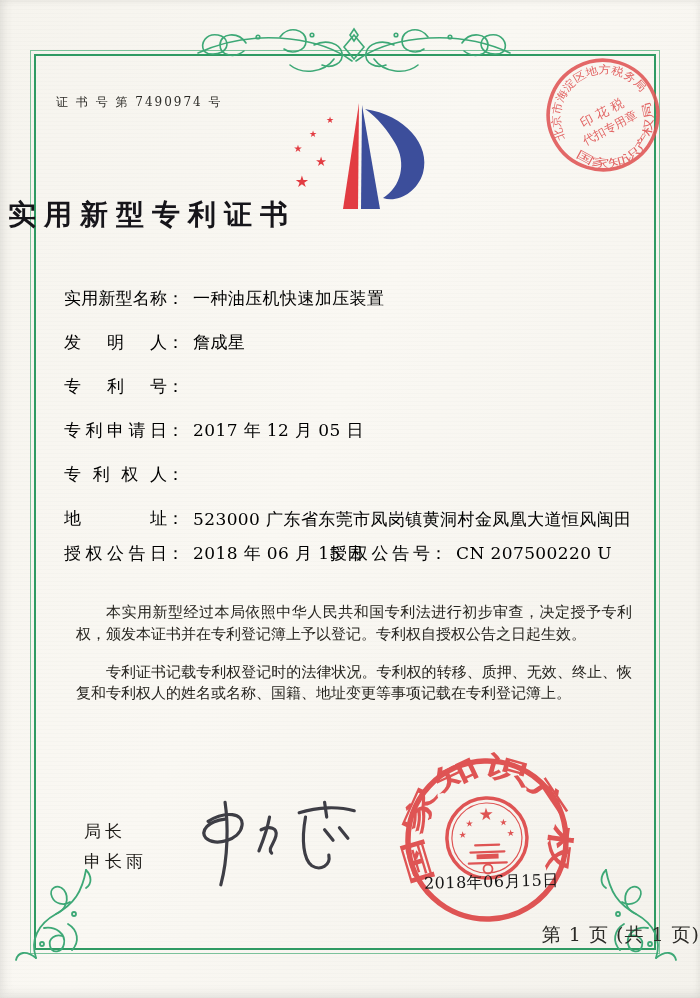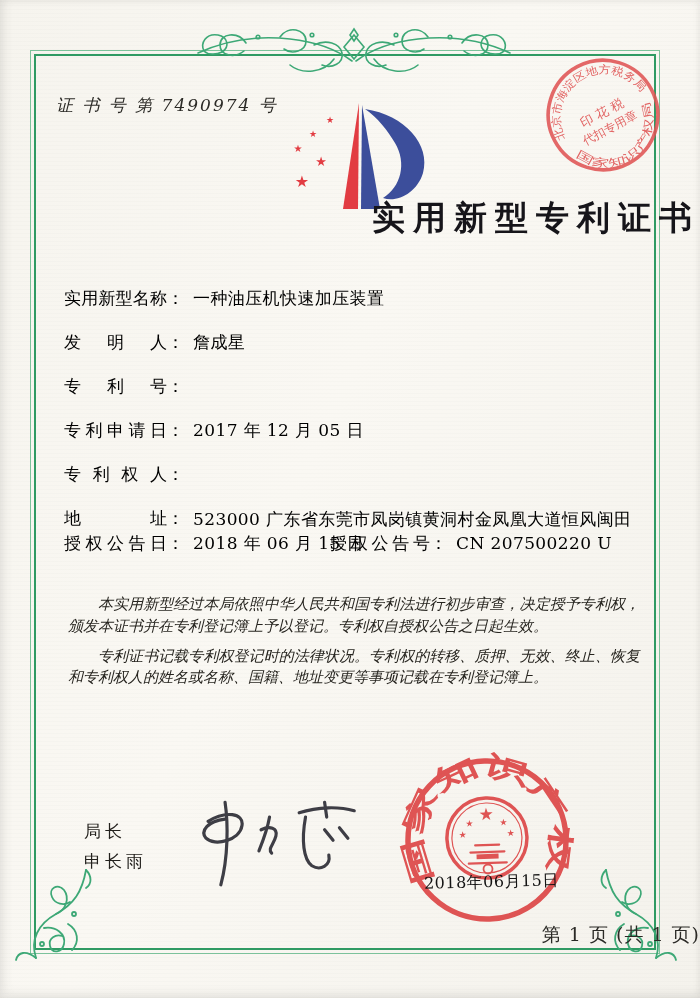--- a/index.html
+++ b/index.html
@@ -15,44 +15,44 @@
   .frame-outer{
     position:absolute;left:30px;right:40px;top:50px;bottom:44px;
     border:1px solid #7cc29b;
   }
   .frame-inner{
     position:absolute;left:3px;right:3px;top:3px;bottom:3px;
     border:2.5px solid #2f9a63;
   }
   .cert-no{
     position:absolute;left:56px;top:94px;
-    font-size:17px;letter-spacing:2px;color:#2b2a26;font-style:italic;
+    font-size:12px;letter-spacing:2px;color:#2b2a26;
   }
   .title{
-    position:absolute;left:0;right:0;top:196px;text-align:right;
-    font-size:33px;font-weight:700;letter-spacing:8px;text-indent:8px;color:#16151a;
+    position:absolute;left:0;right:0;top:196px;text-align:left;
+    font-size:28px;font-weight:700;letter-spacing:8px;text-indent:8px;color:#16151a;
   }
   .logo{position:absolute;left:285px;top:101px;width:155px;height:118px;}
   .tax-stamp{
     position:absolute;left:541px;top:53px;width:124px;height:124px;
     transform:rotate(-28deg);opacity:.88;
   }
   .fields{position:absolute;left:64px;top:288px;right:52px;font-size:17px;}
   .field-row{position:relative;display:flex;line-height:20px;margin-bottom:24px;color:#000000;}
   .flabel{flex:none;width:103px;text-align:justify;text-align-last:justify;}
   .fcolon{flex:none;margin-right:9px;}
   .fvalue{letter-spacing:.4px;}
   .fvalue.addr{max-width:478px;line-height:23px;}
   .grant2{position:absolute;left:266px;top:0;display:flex;}
   .grant2 .flabel{width:100px;}
   .body-text{
     position:absolute;left:60px;right:52px;top:586px;
     font-size:15px;line-height:21.8px;text-align:justify;color:#26241f;
   }
-  .body-text p{margin:8px;text-indent:2em;font-style:italic;}
+  .body-text p{margin:16px;text-indent:2em;}
   .sig-title{position:absolute;left:84px;top:820px;font-size:17px;letter-spacing:4px;}
   .sig-name{position:absolute;left:84px;top:850px;font-size:17px;letter-spacing:4px;}
   .sig-hand{position:absolute;left:193px;top:798px;width:170px;height:90px;}
   .office-seal{position:absolute;left:397px;top:750px;width:180px;height:180px;transform:rotate(-2deg);opacity:.92;}
   .seal-date{
     position:absolute;left:424px;top:872px;width:140px;
     font-size:16px;letter-spacing:.5px;color:#141414;transform:rotate(-1.5deg);
   }
   .footer{
     position:absolute;left:0;right:0;top:922px;text-align:right;
@@ -164,21 +164,21 @@
   </div>
   <div class="field-row">
     <span class="flabel">专利申请日</span>
       <span class="fcolon">：</span>
     <span class="fvalue">2017 年 12 月 05 日</span>
   </div>
   <div class="field-row">
     <span class="flabel">专利权人</span>
       <span class="fcolon">：</span>
   </div>
-  <div class="field-row" style="margin-bottom:2px;">
+  <div class="field-row" style="margin-bottom:12px;">
     <span class="flabel">地址</span>
       <span class="fcolon">：</span>
     <span class="fvalue addr">
       <span style="display:block">523000 广东省东莞市凤岗镇黄洞村金凤凰大道恒风闽田</span>
     </span>
   </div>
   <div class="field-row">
     <span class="flabel">授权公告日</span>
       <span class="fcolon">：</span>
     <span class="fvalue">2018 年 06 月 15 日</span>

